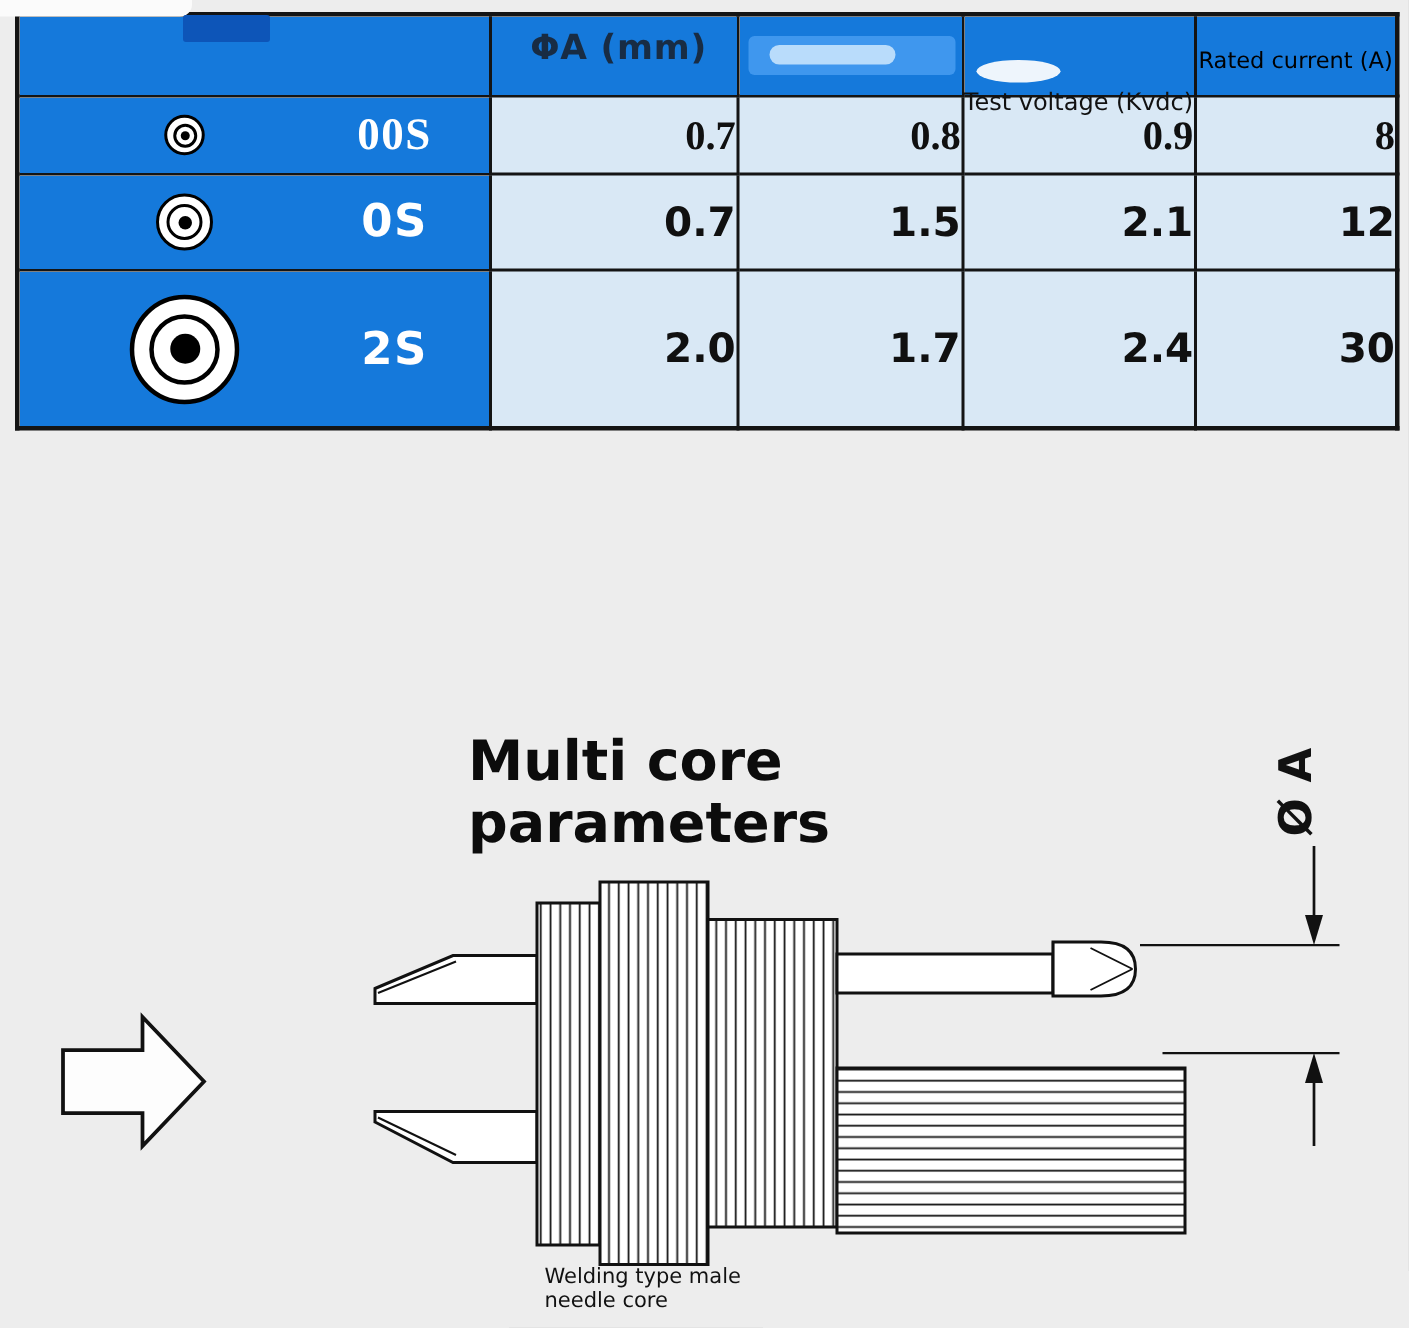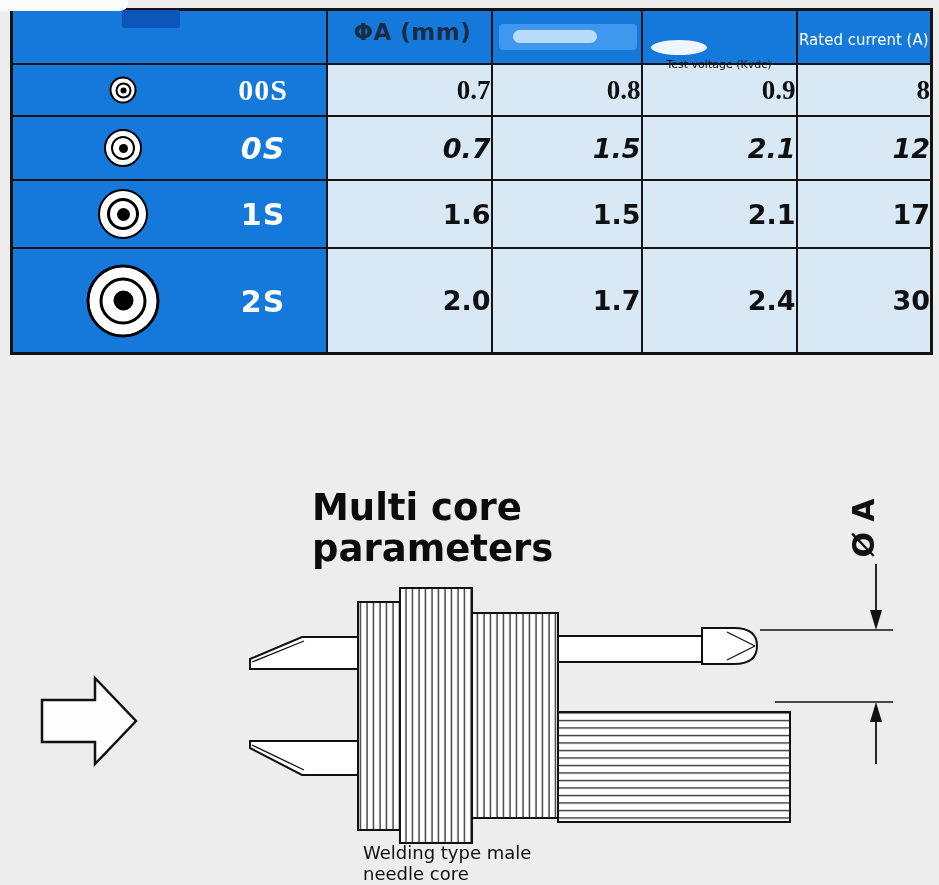--- a/index.html
+++ b/index.html
@@ -22,37 +22,37 @@
   thead th{
     background:var(--header_blue,#1579db);
     height:52px;position:relative;z-index:2;vertical-align:top;
   }
   .h-phi{
     display:block;text-align:left;padding:8px 0 0 26px;
     font-size:23px;font-weight:600;color:#182c44;letter-spacing:.5px;
   }
   .h-rated{
     display:block;text-align:center;padding-top:20px;
-    font-size:15px;font-weight:400;color:#ffffff;
+    font-size:15px;font-weight:400;color:#000000;
   }
   .smear{position:absolute;left:6px;top:13px;width:138px;height:26px;background:#3f97ee;border-radius:4px;}
   .smear-blob{position:absolute;left:14px;top:6px;width:84px;height:13px;background:#b9dcfb;border-radius:8px;}
   .white-ellipse{position:absolute;left:8px;top:29px;width:56px;height:15px;background:#eef5fc;border-radius:50%;}
   .tv-label{
     position:absolute;top:47px;left:0;width:100%;text-align:center;
-    font-size:11px;font-weight:400;color:#111;z-index:5;white-space:nowrap;
+    font-size:16px;font-weight:400;color:#111;z-index:5;white-space:nowrap;
   }
   
   td.model-cell{background:var(--header_blue,#1579db);position:relative;}
   td.val{
     background:var(--cell_bg,#d9e8f5);
     text-align:right;vertical-align:middle;
     font-weight:bold;font-size:27px;color:var(--value_text,#101010);
   }
-  tr.r0 td{height:50px;font-family:Liberation Serif, serif;} tr.r1 td{height:62px;font-style:italic;} tr.r2 td{height:66px;}
+  tr.r0 td{height:50px;font-family:Liberation Serif, serif;} tr.r1 td{height:62px;} tr.r2 td{height:66px;}
   tr.r3 td{height:103px;} tr.r4 td{height:115px;}
   .model{
     position:absolute;left:250px;top:50%;transform:translate(-50%,-50%);
     color:var(--model_text,#ffffff);font-weight:bold;font-size:30px;letter-spacing:1px;
   }
   .ring{
     position:absolute;left:110px;top:50%;transform:translate(-50%,-50%);
     border-radius:50%;background:#fff;border:2.5px solid #000;
     display:flex;align-items:center;justify-content:center;box-sizing:border-box;
   }
@@ -68,21 +68,21 @@
   .art-navy{position:absolute;left:122px;top:10px;width:58px;height:18px;background:#0d55b8;border-radius:2px;z-index:7;}
   
   .draw-svg{position:absolute;left:0;top:462px;z-index:1;}
   .title{
     position:absolute;left:312px;top:488px;z-index:3;
     font-size:37px;font-weight:700;line-height:1.1;color:#0c0c0c;
     white-space:pre-line;
   }
   .caption{
     position:absolute;left:363px;top:843px;z-index:3;
-    font-size:18px;font-weight:500;line-height:1.15;color:#111;
+    font-size:14px;font-weight:500;line-height:1.15;color:#111;
     white-space:pre-line;
   }
 </style>
 </head>
 <body>
 
 <div class="page">
 
   <table class="spec">
     <colgroup>
@@ -134,34 +134,20 @@
                 <span class="dot"></span>
               </span>
             </span>
           <span class="model">0S</span>
         </td>
         <td class="val">0.7</td>
         <td class="val">1.5</td>
         <td class="val">2.1</td>
         <td class="val">12</td>
       </tr>
-      <tr class="r2">
-        <td class="model-cell">
-          <span class="ring ic2">
-              <span class="mid">
-                <span class="dot"></span>
-              </span>
-            </span>
-          <span class="model">1S</span>
-        </td>
-        <td class="val">1.6</td>
-        <td class="val">1.5</td>
-        <td class="val">2.1</td>
-        <td class="val">17</td>
-      </tr>
       <tr class="r3">
         <td class="model-cell">
           <span class="ring ic3">
               <span class="mid">
                 <span class="dot"></span>
               </span>
             </span>
           <span class="model">2S</span>
         </td>
         <td class="val">2.0</td>

